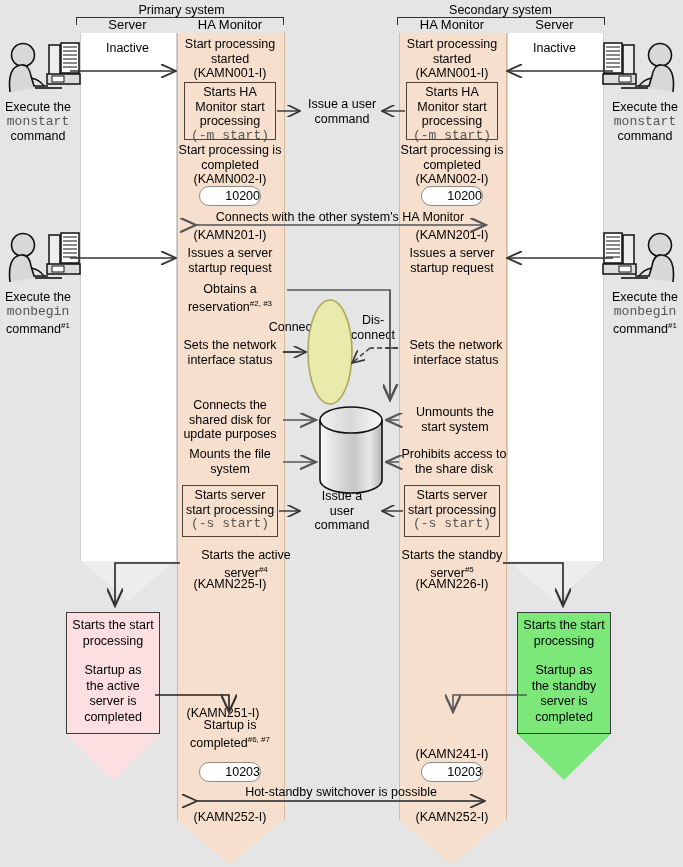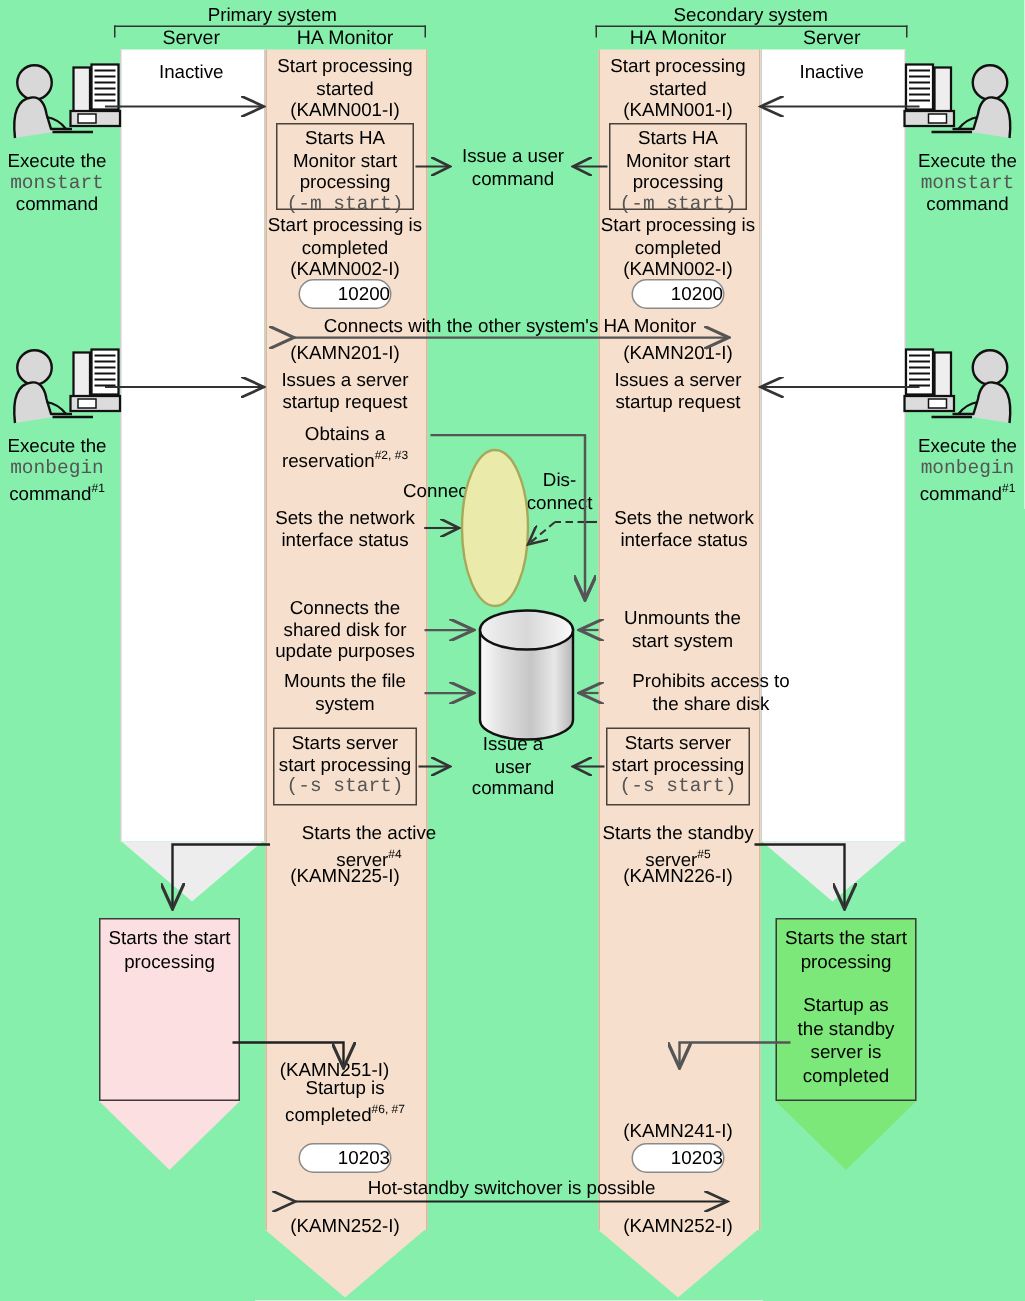--- a/index.html
+++ b/index.html
@@ -5,21 +5,21 @@
   html,body{margin:0;padding:0;background:#fff;}
   body{
     font-family:"Liberation Sans", sans-serif;
     color:#000;
   }
   #stage{
     position:relative;
     width:683px;
     height:867px;
     overflow:hidden;
-    background:#86efac;
+    background:#e5e5e5;
   }
   .mono{font-family:"Liberation Mono", monospace;font-size:13px;color:#555;}
   .sup{font-size:8px;vertical-align:super;}
 
   
   .band-ha{
     position:absolute;
     background:#f6e0cd;
     border-left:1px solid #d9b99c;
     border-right:1px solid #d9b99c;
@@ -193,39 +193,40 @@
   <div class="lbl" style="left:399px;top:143px;width:106px;">Start processing is completed</div>
   <div class="lbl" style="left:399px;top:172px;width:106px;">(KAMN002-I)</div>
   <div class="pill" style="left:421px;top:186px;width:62px;">10200</div>
 
   <div class="lbl" style="left:399px;top:228px;width:106px;">(KAMN201-I)</div>
   <div class="lbl" style="left:399px;top:246px;width:106px;">Issues a server startup request</div>
 
   <div class="lbl-l" style="left:404px;top:338px;width:104px;text-align:center;">Sets the network interface status</div>
 
   <div class="lbl" style="left:404px;top:405px;width:102px;">Unmounts the start system</div>
-  <div class="lbl" style="left:400px;top:447px;width:108px;padding-left:20px;">Prohibits access to the share disk</div>
+  <div class="lbl" style="left:400px;top:447px;width:108px;">Prohibits access to the share disk</div>
 
   <div class="ubox" style="left:404px;top:485px;width:96px;height:52px;">
     <div>Starts server</div>
     <div>start processing</div>
     <div class="mono">(-s start)</div>
   </div>
 
   <div class="lbl" style="left:399px;top:548px;width:106px;">
     <span>Starts the standby server</span><span class="sup">#5</span>
   </div>
   <div class="lbl" style="left:399px;top:577px;width:106px;">(KAMN226-I)</div>
 
   <div class="lbl" style="left:399px;top:747px;width:106px;">(KAMN241-I)</div>
   <div class="pill" style="left:421px;top:762px;width:62px;">10203</div>
   <div class="lbl" style="left:399px;top:810px;width:106px;">(KAMN252-I)</div>
 
   <div class="statebox pink" style="left:66px;top:612px;width:94px;height:122px;">
     <div style="padding:0 4px;">Starts the start processing</div>
+    <div style="padding:14px 8px 0 8px;">Startup as the active server is completed</div>
   </div>
   <div class="state-tip pink" style="left:66px;top:734px;"></div>
 
   <div class="statebox green" style="left:517px;top:612px;width:94px;height:122px;">
     <div style="padding:0 4px;">Starts the start processing</div>
     <div style="padding:14px 8px 0 8px;">Startup as the standby server is completed</div>
   </div>
   <div class="state-tip green" style="left:517px;top:734px;"></div>
 
   <div class="lbl" style="left:292px;top:97px;width:100px;">

